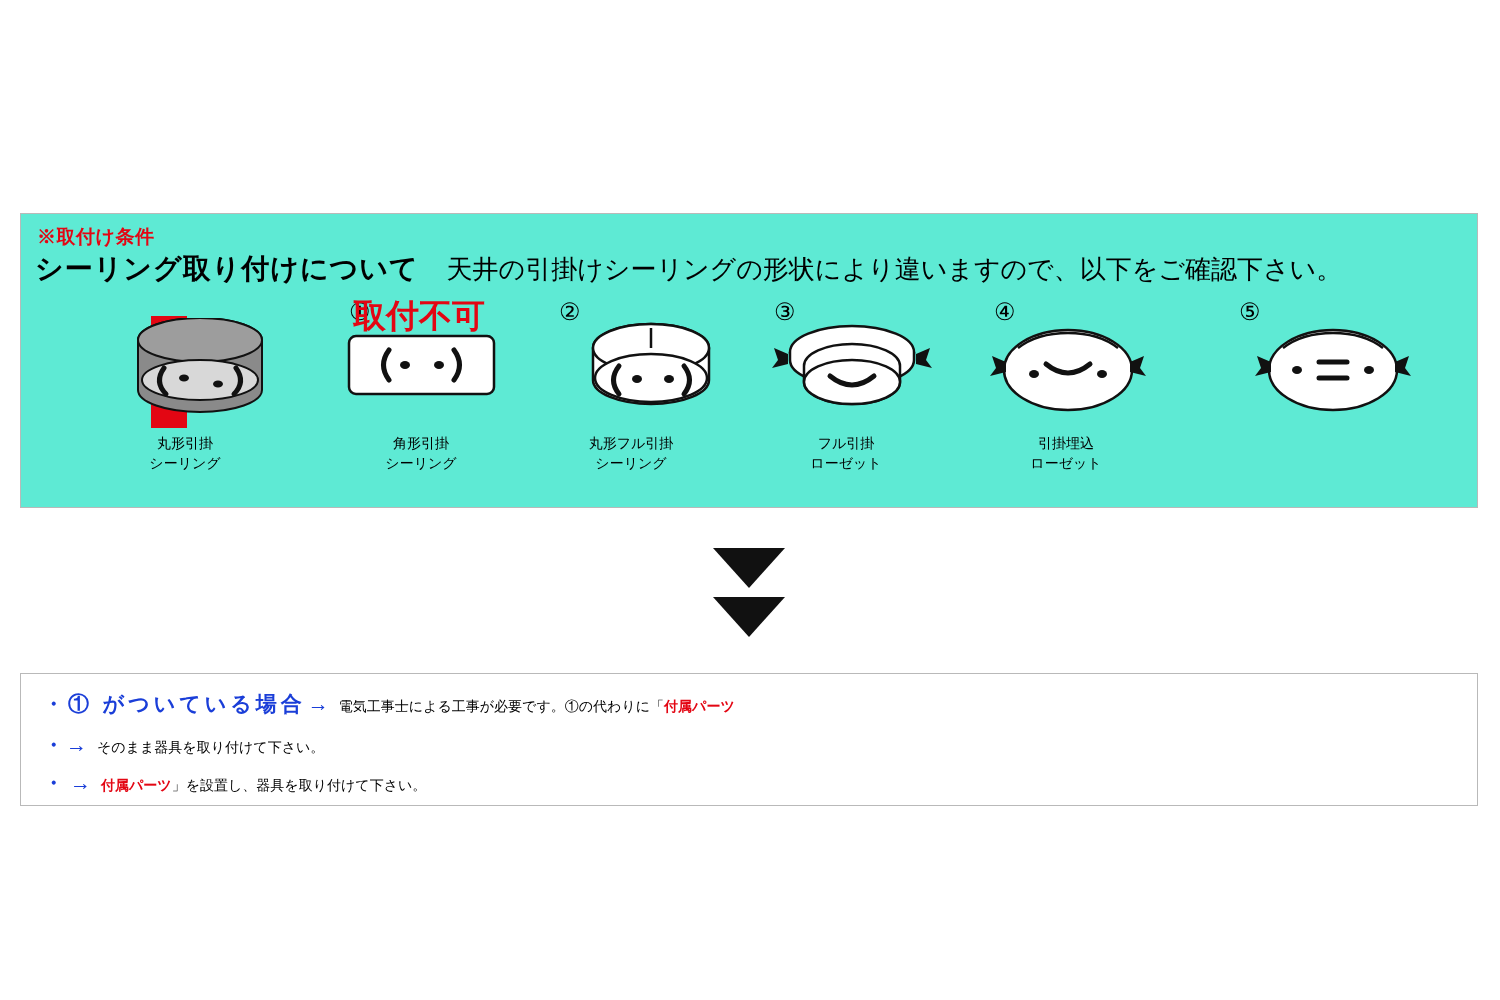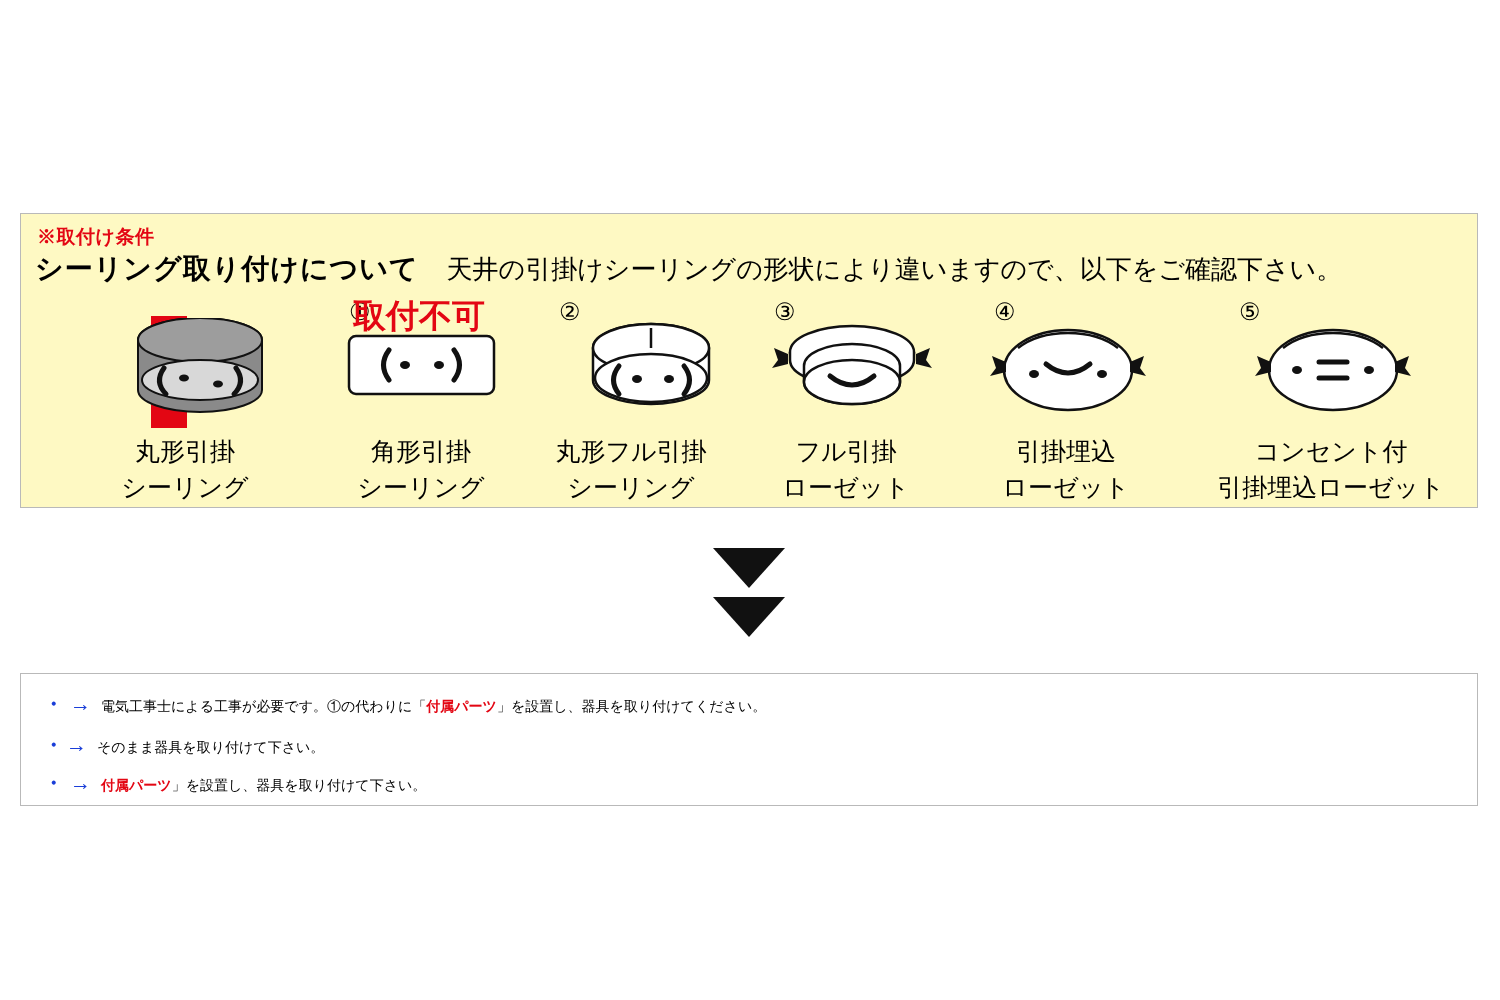--- a/index.html
+++ b/index.html
@@ -18,21 +18,21 @@
 
   
   #top-panel {
     position: absolute;
     left: 20px;
     top: 213px;
     width: 1458px;
     height: 295px;
     border: 1px solid #b9b9b9;
     box-sizing: border-box;
-    background: #fef9c3;
+    background: #5eead4;
   }
 
   #condition-note {
     position: absolute;
     left: 16px;
     top: 10px;
     font-size: 19px;
     color: #e30613;
     font-weight: 700;
     letter-spacing: 0.5px;
@@ -86,21 +86,21 @@
     top: 24px;
     width: 200px;
     height: 110px;
   }
   .caption {
     position: absolute;
     left: 0;
     top: 140px;
     width: 200px;
     text-align: center;
-    font-size: 25px;
+    font-size: 14px;
     line-height: 1.42;
     white-space: pre-line;
   }
 
   
   #attached-tag {
     position: absolute;
     left: 66px;
     top: 22px;
     width: 36px;
@@ -301,40 +301,38 @@
             <path d="M14,26 A64,40 0 0 1 114,26" fill="none" stroke="#111" stroke-width="2.5"></path>
             <line x1="50" y1="40" x2="78" y2="40" stroke="#111" stroke-width="5" stroke-linecap="round"></line>
             <line x1="50" y1="56" x2="78" y2="56" stroke="#111" stroke-width="5" stroke-linecap="round"></line>
             <ellipse cx="28" cy="48" rx="5" ry="4" fill="#111"></ellipse>
             <ellipse cx="100" cy="48" rx="5" ry="4" fill="#111"></ellipse>
             <path d="M2,40 l-14,-6 l4,12 l-6,8 l16,-4 Z" fill="#111"></path>
             <path d="M126,40 l14,-6 l-4,12 l6,8 l-16,-4 Z" fill="#111"></path>
           </g>
         </svg>
       </div>
-      <div class="caption" style="width:260px;">コンセント付
-引掛埋込ローゼット</div>
     </div>
 
   </div>
 </div>
 
 <div id="arrows">
   <div class="arrow" style="left:713px; top:548px;"></div>
   <div class="arrow" style="left:713px; top:597px;"></div>
 </div>
 
 <div id="bottom-panel">
 
   <div class="rule-row" style="top:16px;">
     <span class="rule-cond spaced">・</span>
+    <span class="rule-cond spaced">① がついている場合</span>
     <span class="rule-arrow">→</span>
     <span class="rule-text">電気工事士による工事が必要です。①の代わりに「</span>
     <span class="rule-text red-bold">付属パーツ</span>
-    <span class="rule-text">」を設置し、器具を取り付けてください。</span>
   </div>
 
   <div class="rule-row" style="top:57px;">
     <span class="rule-cond">・</span>
     <span class="rule-arrow">→</span>
     <span class="rule-text">そのまま器具を取り付けて下さい。</span>
     <span class="rule-text red-bold"></span>
     <span class="rule-text"></span>
   </div>
 

